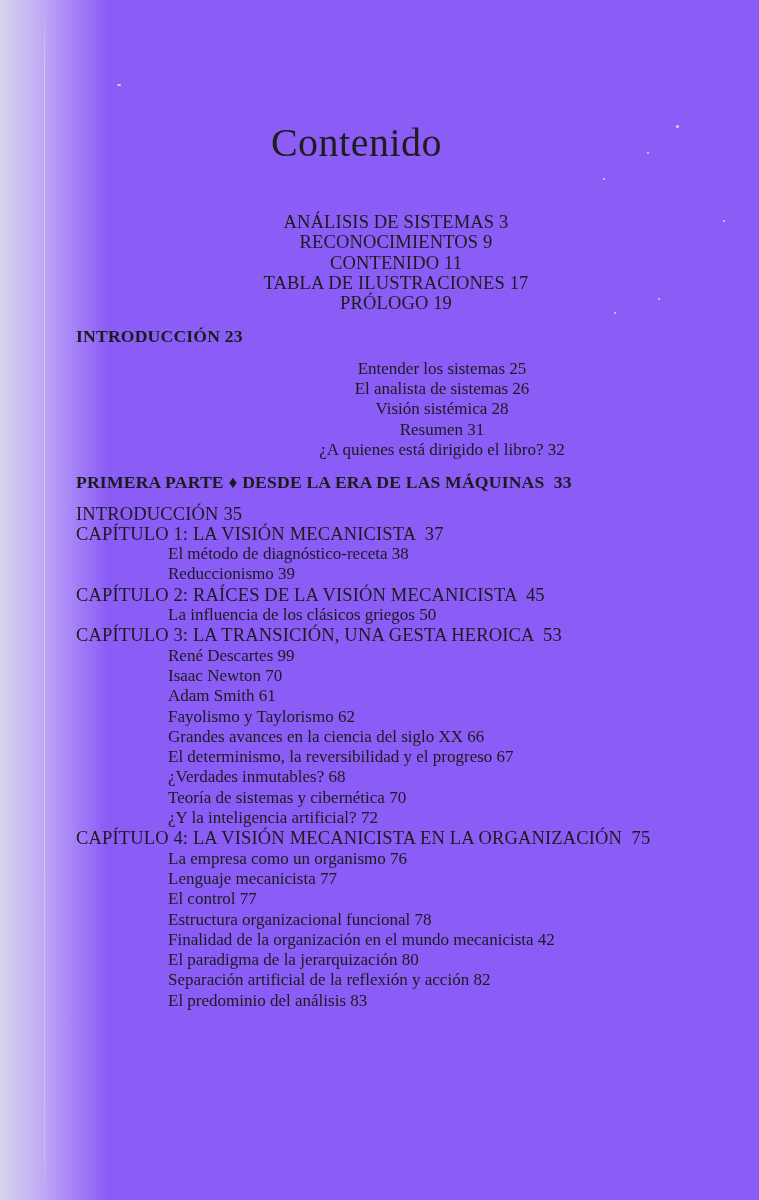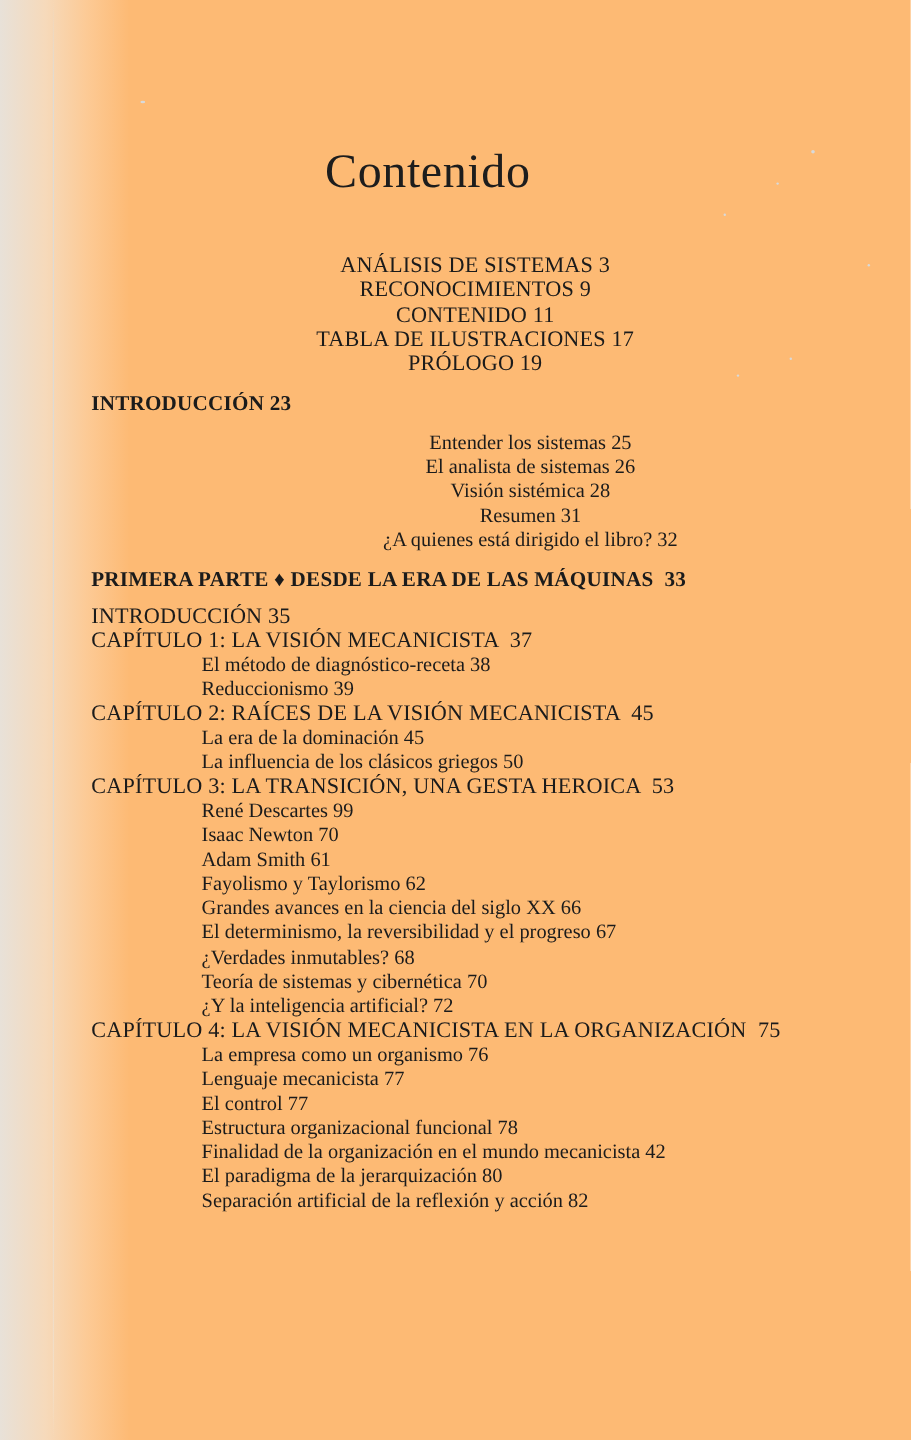--- a/index.html
+++ b/index.html
@@ -4,21 +4,21 @@
 <style>
   html, body {
     margin: 0;
     padding: 0;
     background: #ffffff;
   }
   .page {
     position: relative;
     width: 759px;
     height: 1200px;
-    background: #fdba74;
+    background: #8b5cf6;
     overflow: hidden;
     font-family: "Liberation Serif", "DejaVu Serif", serif;
     color: #1b1b1b;
     -webkit-font-smoothing: antialiased;
   }
   
   .gutter-shadow {
     position: absolute;
     left: 0; top: 0;
     width: 108px; height: 100%;
@@ -143,21 +143,20 @@
     </div>
 
     <div class="line part">PRIMERA PARTE ♦ DESDE LA ERA DE LAS MÁQUINAS  33</div>
     <div class="line smallcaps">INTRODUCCIÓN 35</div>
 
     <div class="line smallcaps">CAPÍTULO 1: LA VISIÓN MECANICISTA  37</div>
     <div class="line sub">El método de diagnóstico-receta 38</div>
     <div class="line sub">Reduccionismo 39</div>
 
     <div class="line smallcaps">CAPÍTULO 2: RAÍCES DE LA VISIÓN MECANICISTA  45</div>
-    <div class="line sub">La era de la dominación 45</div>
     <div class="line sub">La influencia de los clásicos griegos 50</div>
 
     <div class="line smallcaps">CAPÍTULO 3: LA TRANSICIÓN, UNA GESTA HEROICA  53</div>
     <div class="line sub">René Descartes 99</div>
     <div class="line sub">Isaac Newton 70</div>
     <div class="line sub">Adam Smith 61</div>
     <div class="line sub">Fayolismo y Taylorismo 62</div>
     <div class="line sub">Grandes avances en la ciencia del siglo XX 66</div>
     <div class="line sub">El determinismo, la reversibilidad y el progreso 67</div>
     <div class="line sub">¿Verdades inmutables? 68</div>
@@ -165,15 +164,16 @@
     <div class="line sub">¿Y la inteligencia artificial? 72</div>
 
     <div class="line smallcaps">CAPÍTULO 4: LA VISIÓN MECANICISTA EN LA ORGANIZACIÓN  75</div>
     <div class="line sub">La empresa como un organismo 76</div>
     <div class="line sub">Lenguaje mecanicista 77</div>
     <div class="line sub">El control 77</div>
     <div class="line sub">Estructura organizacional funcional 78</div>
     <div class="line sub">Finalidad de la organización en el mundo mecanicista 42</div>
     <div class="line sub">El paradigma de la jerarquización 80</div>
     <div class="line sub">Separación artificial de la reflexión y acción 82</div>
+    <div class="line sub">El predominio del análisis 83</div>
 
   </div>
 </div>
 
 </body></html>

